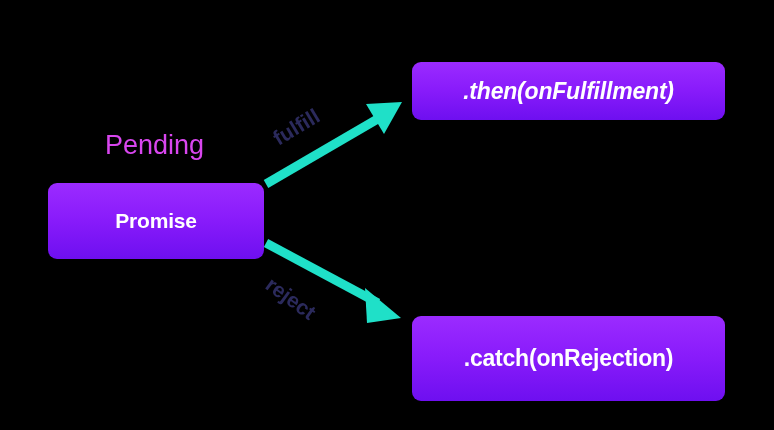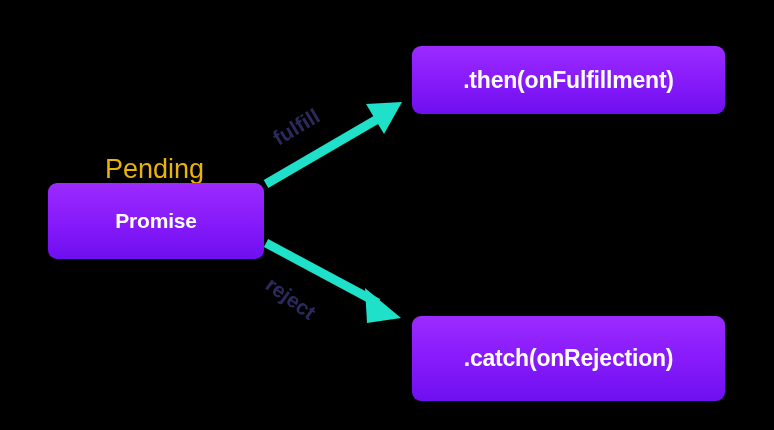--- a/index.html
+++ b/index.html
@@ -32,42 +32,42 @@
   }
   #promise-node {
     left: 48px;
     top: 183px;
     width: 216px;
     height: 76px;
   }
   #promise-node .node-label { font-size: 21px; }
   #then-node {
     left: 412px;
-    top: 46px;
+    top: 62px;
     width: 313px;
-    height: 68px;
+    height: 58px;
+    font-style: italic;
   }
   #catch-node {
     left: 412px;
     top: 316px;
     width: 313px;
     height: 85px;
   }
   #then-node .node-label,
   #catch-node .node-label { font-size: 23px; }
 
   #pending-label {
     position: absolute;
     left: 105px;
     top: 130px;
     font-size: 27px;
-    color: #eab308;
+    color: #d946ef;
     font-weight: normal;
     white-space: nowrap;
-    margin-top: 24px;
   }
 
   #arrows {
     position: absolute;
     left: 0;
     top: 0;
     width: 774px;
     height: 430px;
   }
 

